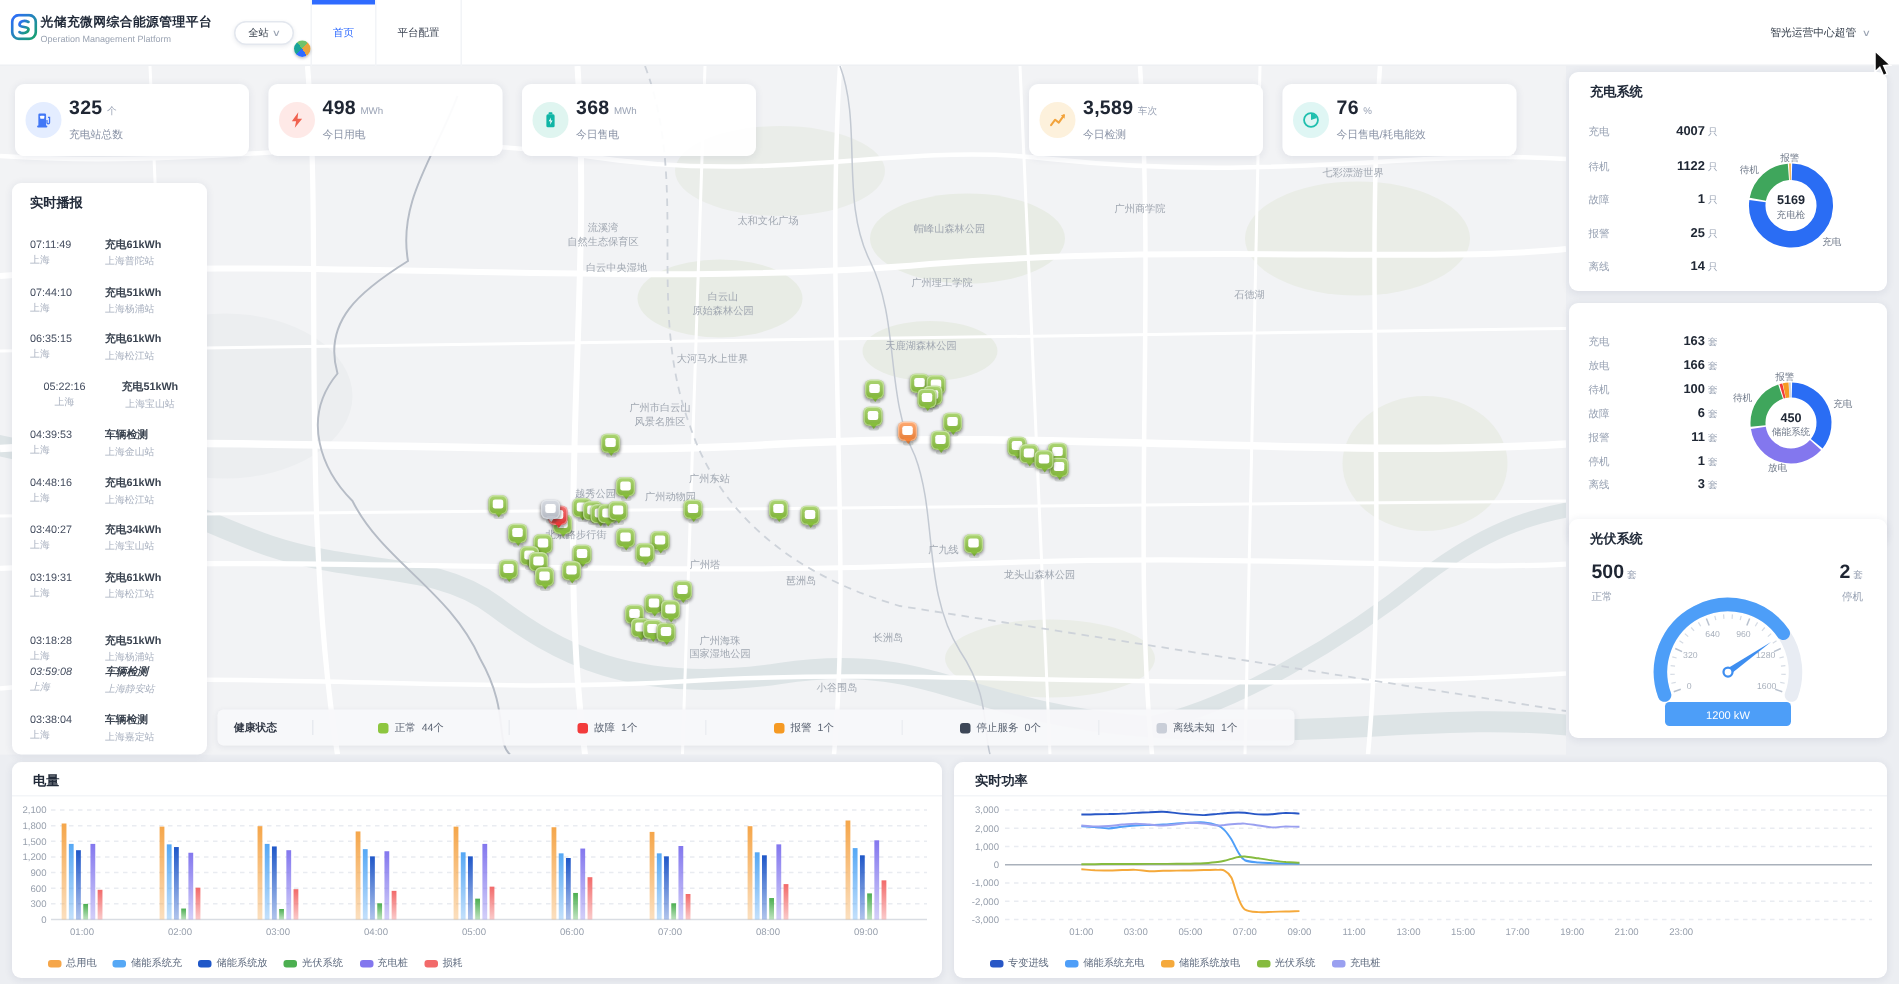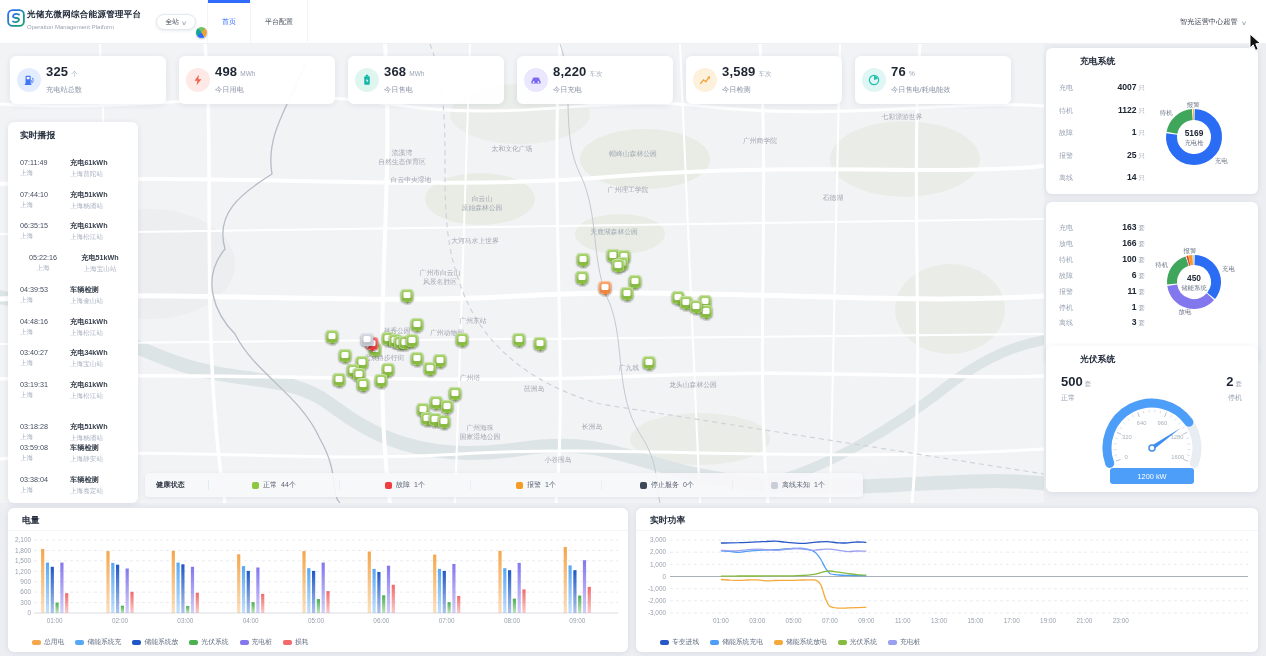--- a/index.html
+++ b/index.html
@@ -70,21 +70,21 @@
   #broadcast-title { position:absolute; left:12px; top:8px; font-size:8.8px; font-weight:700; color:#222b3a; }
   #broadcast-list { position:absolute; left:0; top:30px; right:0; bottom:0; overflow:hidden; }
   .bc-row { position:absolute; left:12px; right:8px; height:28px; display:grid; grid-template-columns:46px 1fr; column-gap:4px; }
   .bc-time { font-size:7.2px; color:#434c5e; }
   .bc-region,.bc-station { font-size:6.6px; color:#a8b0bf; margin-top:2px; }
   .bc-event { font-size:7.2px; font-weight:700; color:#39424f; white-space:nowrap; }
 
   
   .rp { position:absolute; left:1046px; width:212px; background:#fff; border-radius:6px;
         box-shadow:0 1px 6px rgba(35,48,85,.09); z-index:20; }
-  .rp-title { position:absolute; left:14px; top:8px; font-size:8.8px; font-weight:700; color:#222b3a;margin-left:20px; }
+  .rp-title { position:absolute; left:14px; top:8px; font-size:8.8px; font-weight:700; color:#222b3a; }
   .rrow { position:absolute; left:13px; width:86px; display:flex; align-items:baseline; }
   .rlabel { font-size:7px; color:#98a2b3; }
   .rrow .sp { flex:1; }
   .rval { font-size:8.6px; font-weight:700; color:#202835; }
   .runit { font-size:6.4px; color:#98a2b3; margin-left:2px; }
   .dsvg { position:absolute; }
   .dlabel { font-size:6.4px; fill:#707a8a; }
   .dcenter-v { font-size:8.4px; font-weight:700; fill:#202835; }
   .dcenter-l { font-size:6.4px; fill:#707a8a; }
   .gtick { font-size:5.8px; fill:#a9b1bd; }
@@ -420,34 +420,20 @@
           <rect x="3.8" y="2.6" width="6.4" height="10" rx="1.2" fill="currentColor"></rect>
           <polygon points="7.4,5 5.6,8 7,8 6.6,10.6 8.6,7.4 7.1,7.4" fill="#fff"></polygon>
         </svg>
     </div>
     <div class="sval">
         <span class="snum">368</span>
         <span class="sunit">MWh</span>
       </div>
     <div class="slab">今日售电</div>
   </div>
-  <div class="scard" style="left:517px">
-    <div class="sicon" style="background:#EAE7FE;color:#7A6AF0">
-      <svg width="12" height="12" viewBox="0 0 14 14">
-          <path d="M2.2,8 L3.2,5.2 Q3.6,4 4.8,4 L9.2,4 Q10.4,4 10.8,5.2 L11.8,8 Q12.4,8.2 12.4,9 L12.4,10.6 Q12.4,11.2 11.8,11.2 L2.2,11.2 Q1.6,11.2 1.6,10.6 L1.6,9 Q1.6,8.2 2.2,8 Z" fill="currentColor"></path>
-          <circle cx="4.2" cy="9.4" r="1" fill="#fff"></circle>
-          <circle cx="9.8" cy="9.4" r="1" fill="#fff"></circle>
-        </svg>
-    </div>
-    <div class="sval">
-        <span class="snum">8,220</span>
-        <span class="sunit">车次</span>
-      </div>
-    <div class="slab">今日充电</div>
-  </div>
   <div class="scard" style="left:686px">
     <div class="sicon" style="background:#FDF1DC;color:#F2A33C">
       <svg width="12" height="12" viewBox="0 0 14 14">
           <polyline points="2,11 5.2,6.8 8,9 12,3.4" fill="none" stroke="currentColor" stroke-width="1.6" stroke-linecap="round" stroke-linejoin="round"></polyline>
           <polygon points="12.6,2.6 12.6,6 9.6,3.4" fill="currentColor"></polygon>
         </svg>
     </div>
     <div class="sval">
         <span class="snum">3,589</span>
         <span class="sunit">车次</span>
@@ -554,21 +540,21 @@
         <div class="bc-row" style="top: 270px;">
           <div>
             <div class="bc-time">03:18:28</div>
             <div class="bc-region">上海</div>
           </div>
           <div>
             <div class="bc-event">充电51kWh</div>
             <div class="bc-station">上海杨浦站</div>
           </div>
         </div>
-        <div class="bc-row" style="top: 291.3px;">
+        <div class="bc-row" style="top: 291.3px; font-style: italic;">
           <div>
             <div class="bc-time">03:59:08</div>
             <div class="bc-region">上海</div>
           </div>
           <div>
             <div class="bc-event">车辆检测</div>
             <div class="bc-station">上海静安站</div>
           </div>
         </div>
         <div class="bc-row" style="top: 323px;">

